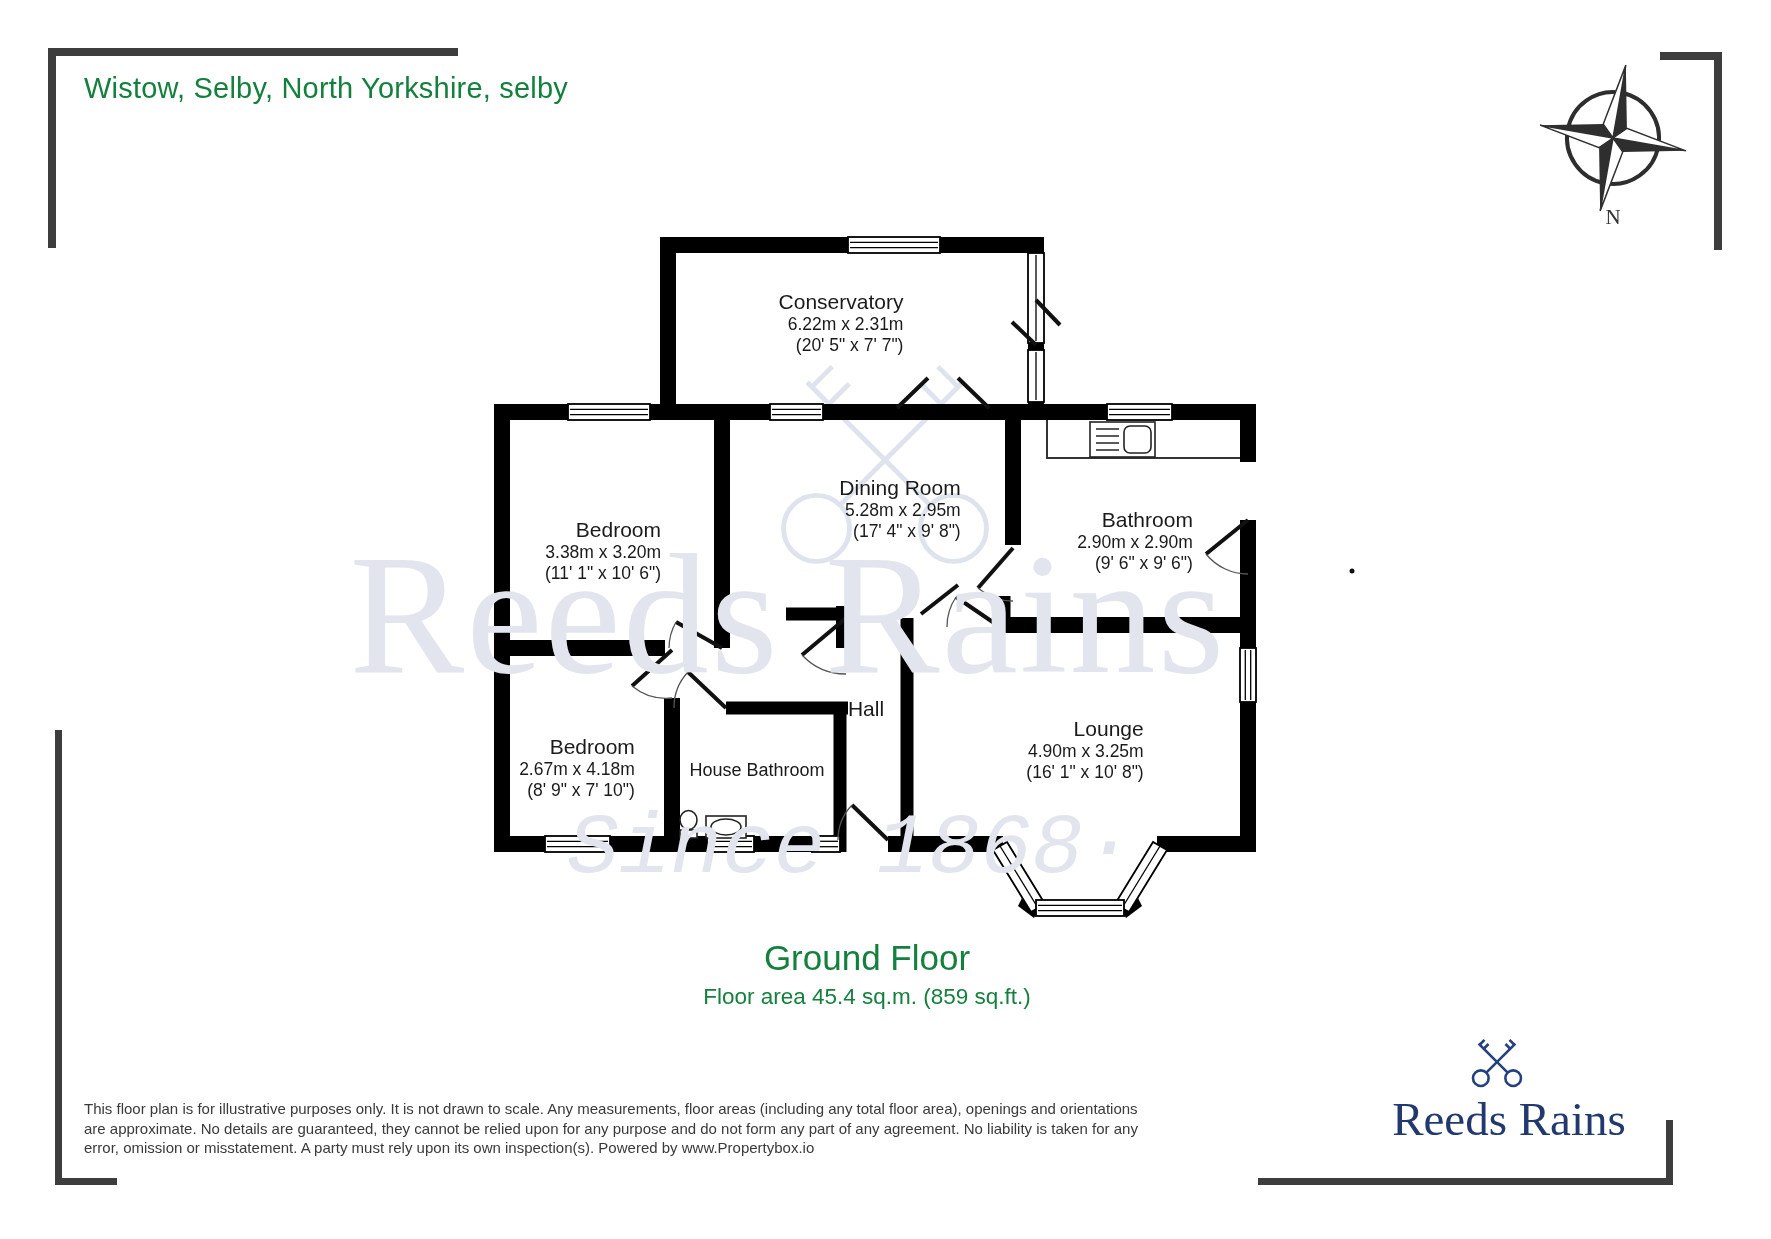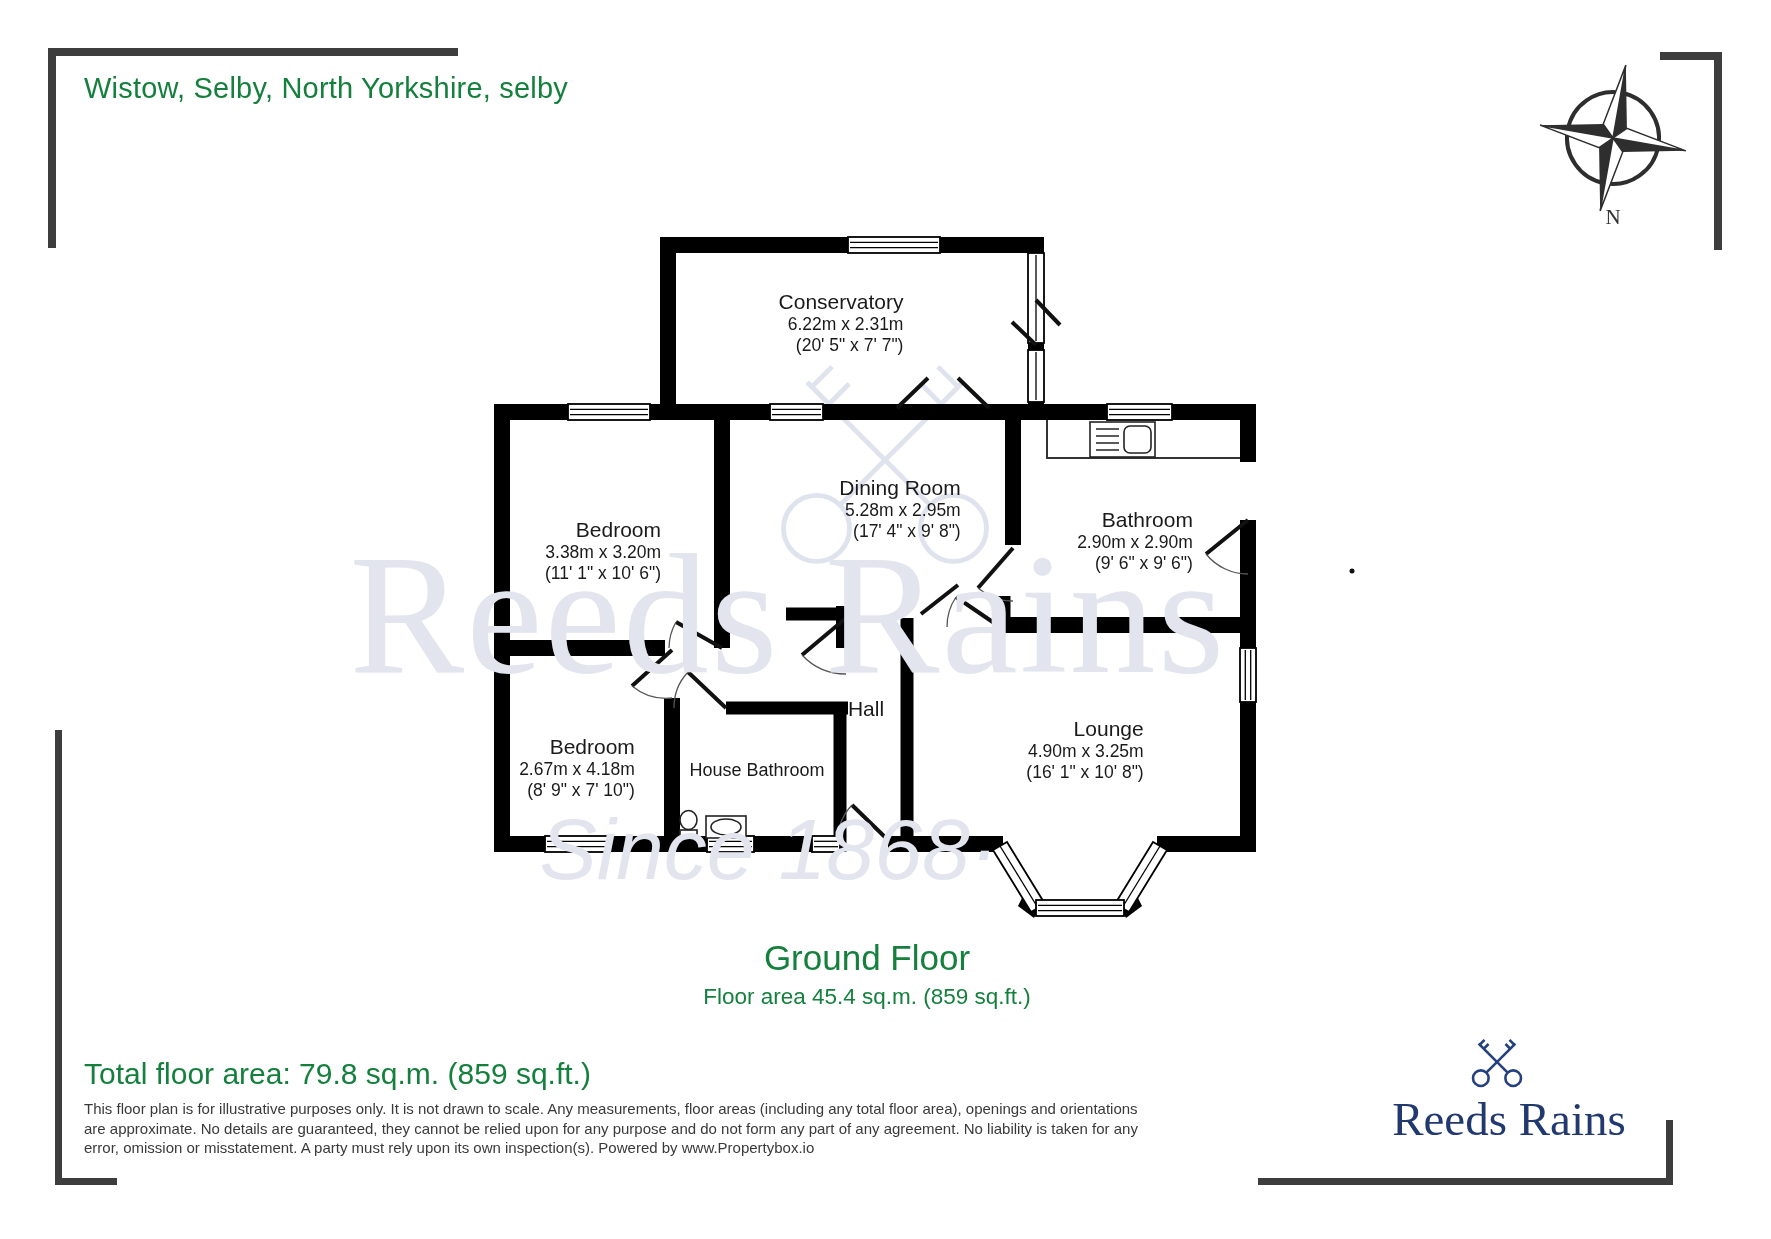--- a/index.html
+++ b/index.html
@@ -9,21 +9,21 @@
   .txt{position:absolute;color:#15803d}
   .center{transform:translateX(-50%);text-align:center;white-space:nowrap}
   .title{left:84px;top:72px;font-size:29px;letter-spacing:.2px}
   .nlabel{left:1613px;top:205px;font-size:21px;font-family:"Liberation Serif",serif;color:#333}
   .room{position:absolute;transform:translateX(-50%);text-align:right;color:#1a1a1a;white-space:nowrap}
   .rname{font-size:21px;line-height:24px}
   .rname.bold{font-weight:normal;font-size:18px}
   .rdim{font-size:17.5px;line-height:20.5px}
   .wm-brand{left:788px;top:614px;transform:translate(-50%,-50%);font-family:"Liberation Serif",serif;
             font-size:172px;color:#e2e5ee;white-space:nowrap;letter-spacing:2px}
-  .wm-since{left:769px;top:849px;transform:translate(-50%,-50%);font-family:Liberation Sans, sans-serif;
+  .wm-since{left:851px;top:849px;transform:translate(-50%,-50%);font-family:Liberation Mono, monospace;
             font-style:italic;font-size:86px;color:#e2e5ee;white-space:nowrap}
   .gf-title{left:867px;top:938px;font-size:35px}
   .gf-sub{left:867px;top:984px;font-size:22.5px}
   .total{left:84px;top:1057px;font-size:30px}
   .disclaimer{left:84px;top:1099px;width:1060px;font-size:15px;line-height:19.5px;color:#3a3a3a}
   .logo-text{left:1509px;top:1092px;font-family:"Liberation Serif",serif;font-size:47px;color:#21396f}
   
   .wall{stroke:#000;stroke-width:16;fill:none}
   .wall13{stroke:#000;stroke-width:13;fill:none}
   .win{fill:#fff;stroke:#000;stroke-width:1.8}
@@ -262,18 +262,17 @@
   </div>
   <div class="room" style="left:1085px;top:717px">
     <div class="rname">Lounge</div>
     <div class="rdim">4.90m x 3.25m</div>
     <div class="rdim">(16' 1" x 10' 8")</div>
   </div>
 
   <div class="txt gf-title center">Ground Floor</div>
   <div class="txt gf-sub center">Floor area 45.4 sq.m. (859 sq.ft.)</div>
 
-  <div class="txt total">Total floor area: 79.8 sq.m. (859 sq.ft.)</div>
   <div class="txt disclaimer">This floor plan is for illustrative purposes only. It is not drawn to scale. Any measurements, floor areas (including any total floor area), openings and orientations are approximate. No details are guaranteed, they cannot be relied upon for any purpose and do not form any part of any agreement. No liability is taken for any error, omission or misstatement. A party must rely upon its own inspection(s). Powered by www.Propertybox.io</div>
 
   <div class="txt logo-text center">Reeds Rains</div>
 
 </div>
 
 </body></html>

